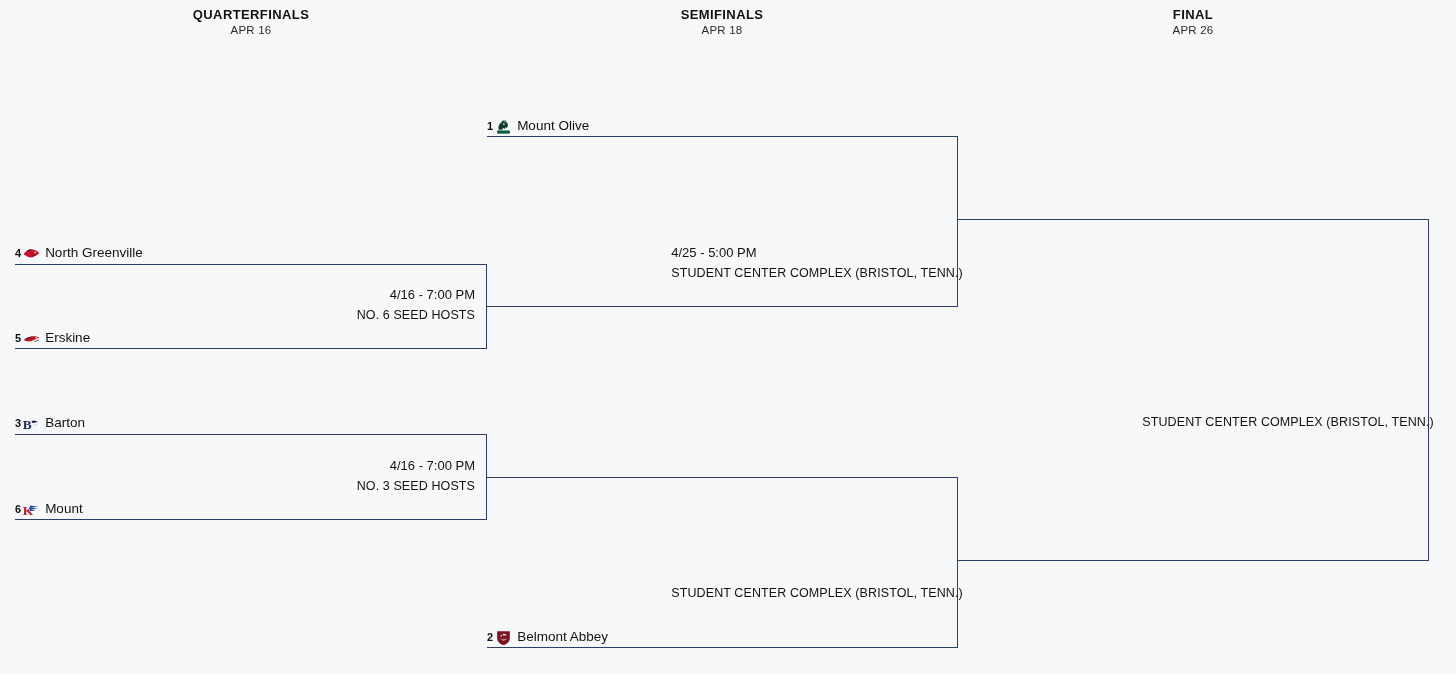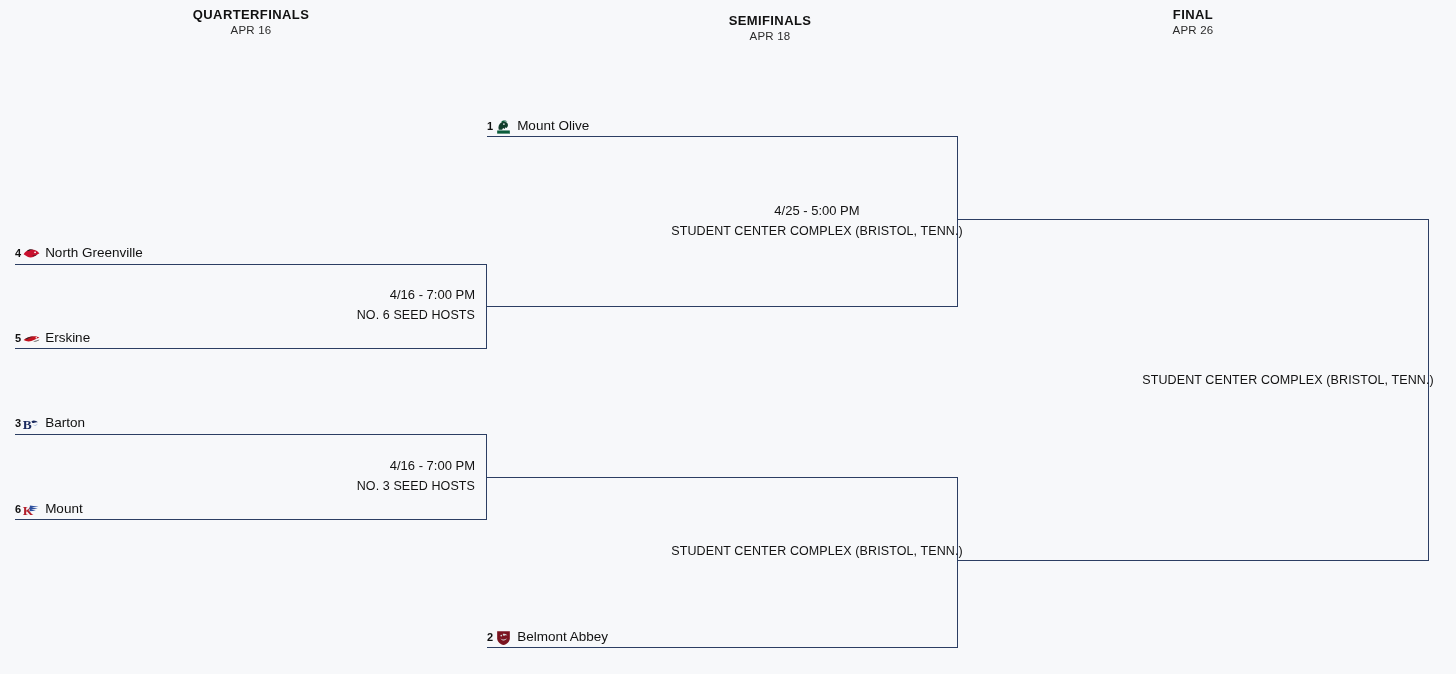--- a/index.html
+++ b/index.html
@@ -41,21 +41,21 @@
   }
   .round-date {
     font-size: 11.5px;
     font-weight: normal;
     color: #2b2b2b;
     line-height: 15px;
     letter-spacing: 0.2px;
   }
 
   #header-quarterfinals { left: 251px; top: 7px; }
-  #header-semifinals    { left: 722px; top: 13px; margin-left: 48px; }
+  #header-semifinals    { left: 722px; top: 7px; }
   #header-final         { left: 1193px; top: 7px; }
 
   
   #bracket-lines {
     position: absolute;
     left: 0;
     top: 0;
     width: 1456px;
     height: 674px;
     pointer-events: none;
@@ -91,21 +91,21 @@
     line-height: 22px;
   }
 
   
   .game-info {
     position: absolute;
     white-space: nowrap;
     color: #121212;
   }
   .game-info.align-right { text-align: right; transform: translateX(-100%); }
-  .game-info.align-center { text-align: center; transform: translateX(-50%); }
+  .game-info.align-center { transform: translateX(-50%); margin-top: 42px; }
   .game-time {
     font-size: 13px;
     line-height: 21px;
     color: #121212;
   }
   .game-venue {
     font-size: 12.5px;
     line-height: 21px;
     letter-spacing: 0.1px;
     color: #121212;

